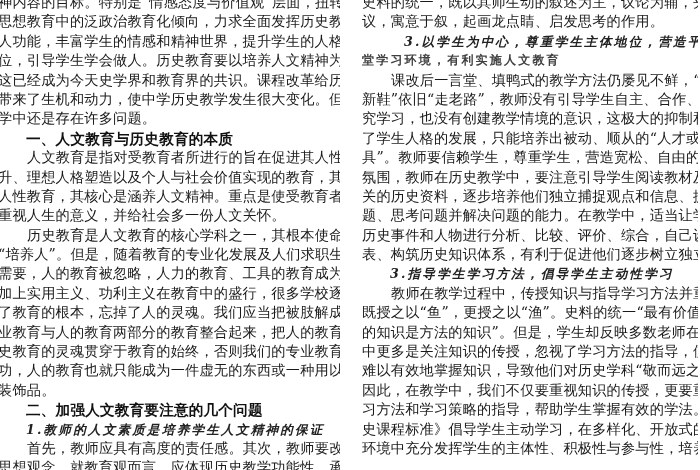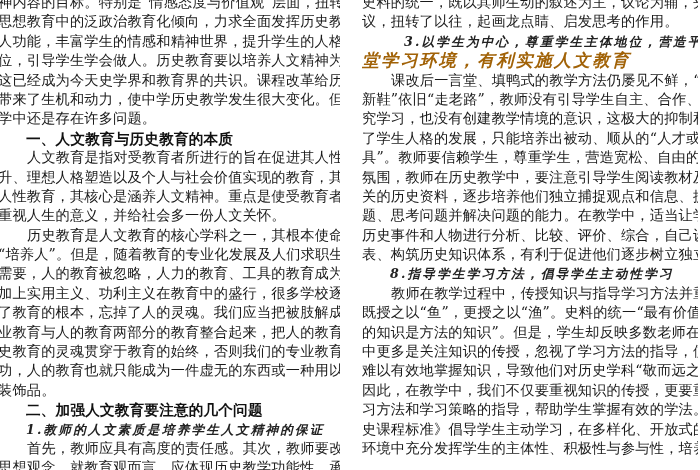--- a/index.html
+++ b/index.html
@@ -6,21 +6,21 @@
   body{width:700px;height:470px;overflow:hidden;position:relative;
        font-family:"DejaVu Serif","Liberation Serif",serif;color:#1a1a1a;}
   .col{position:absolute;top:-7px;}
   #col-left{left:-2px;width:342px;}
   #col-right{left:362px;width:336px;}
   .ln{height:19.4px;line-height:19.4px;font-size:14.2px;white-space:nowrap;overflow:hidden;
       letter-spacing:0.2px;}
   .ind{padding-left:29px;}
   .h2{font-family:"DejaVu Sans","Liberation Sans",sans-serif;font-weight:bold;font-size:14.6px;padding-left:28px;color:#111;}
   .h3{font-style:italic;font-weight:bold;font-size:12.6px;padding-left:28px;color:#222;letter-spacing:2.2px;}
-  .h3b{font-style:italic;font-weight:bold;font-size:17px;color:#a16207;letter-spacing:2.2px;}
+  .h3b{font-weight:bold;font-size:12px;color:#404040;letter-spacing:2.2px;}
   .h3-first{padding-left:42px;}
   .blur{filter:blur(0.25px);}
 </style>
 </head>
 <body>
 
 <div id="col-left" class="col blur">
     <div class="ln">神内容的目标。特别是“情感态度与价值观”层面，扭转了以往</div>
     <div class="ln">思想教育中的泛政治教育化倾向，力求全面发挥历史教育的育</div>
     <div class="ln">人功能，丰富学生的情感和精神世界，提升学生的人格道德品</div>
@@ -42,34 +42,34 @@
     <div class="ln">史教育的灵魂贯穿于教育的始终，否则我们的专业教育很难成</div>
     <div class="ln">功，人的教育也就只能成为一件虚无的东西或一种用以点缀的</div>
     <div class="ln">装饰品。</div>
     <div class="ln h2">二、加强人文教育要注意的几个问题</div>
     <div class="ln h3">1.教师的人文素质是培养学生人文精神的保证</div>
     <div class="ln ind">首先，教师应具有高度的责任感。其次，教师要改变传统</div>
     <div class="ln">思想观念。就教育观而言，应体现历史教学功能性，承担提高</div>
   </div>
 <div id="col-right" class="col blur">
     <div class="ln">史料的统一，既以其师生动的叙述为主，议论为辅，夹叙夹</div>
-    <div class="ln">议，扭转了以往，起画龙点睛、启发思考的作用。</div>
+    <div class="ln">议，寓意于叙，起画龙点睛、启发思考的作用。</div>
     <div class="ln h3 h3-first">3.以学生为中心，尊重学生主体地位，营造平等民主的课</div>
     <div class="ln h3b">堂学习环境，有利实施人文教育</div>
     <div class="ln ind">课改后一言堂、填鸭式的教学方法仍屡见不鲜，“穿</div>
     <div class="ln">新鞋”依旧“走老路”，教师没有引导学生自主、合作、探</div>
     <div class="ln">究学习，也没有创建教学情境的意识，这极大的抑制和阻碍</div>
     <div class="ln">了学生人格的发展，只能培养出被动、顺从的“人才或工</div>
     <div class="ln">具”。教师要信赖学生，尊重学生，营造宽松、自由的学习</div>
     <div class="ln">氛围，教师在历史教学中，要注意引导学生阅读教材及有</div>
     <div class="ln">关的历史资料，逐步培养他们独立捕捉观点和信息、提出问</div>
     <div class="ln">题、思考问题并解决问题的能力。在教学中，适当让学生对</div>
     <div class="ln">历史事件和人物进行分析、比较、评价、综合，自己设计图</div>
     <div class="ln">表、构筑历史知识体系，有利于促进他们逐步树立独立探究</div>
-    <div class="ln h3">8.指导学生学习方法，倡导学生主动性学习</div>
+    <div class="ln h3">3.指导学生学习方法，倡导学生主动性学习</div>
     <div class="ln ind">教师在教学过程中，传授知识与指导学习方法并重，</div>
     <div class="ln">既授之以“鱼”，更授之以“渔”。史料的统一“最有价值</div>
     <div class="ln">的知识是方法的知识”。但是，学生却反映多数老师在教学</div>
     <div class="ln">中更多是关注知识的传授，忽视了学习方法的指导，使他们</div>
     <div class="ln">难以有效地掌握知识，导致他们对历史学科“敬而远之”。</div>
     <div class="ln">因此，在教学中，我们不仅要重视知识的传授，更要重视学</div>
     <div class="ln">习方法和学习策略的指导，帮助学生掌握有效的学法。《历</div>
     <div class="ln">史课程标准》倡导学生主动学习，在多样化、开放式的学习</div>
     <div class="ln">环境中充分发挥学生的主体性、积极性与参与性，培养探究</div>
   </div>

